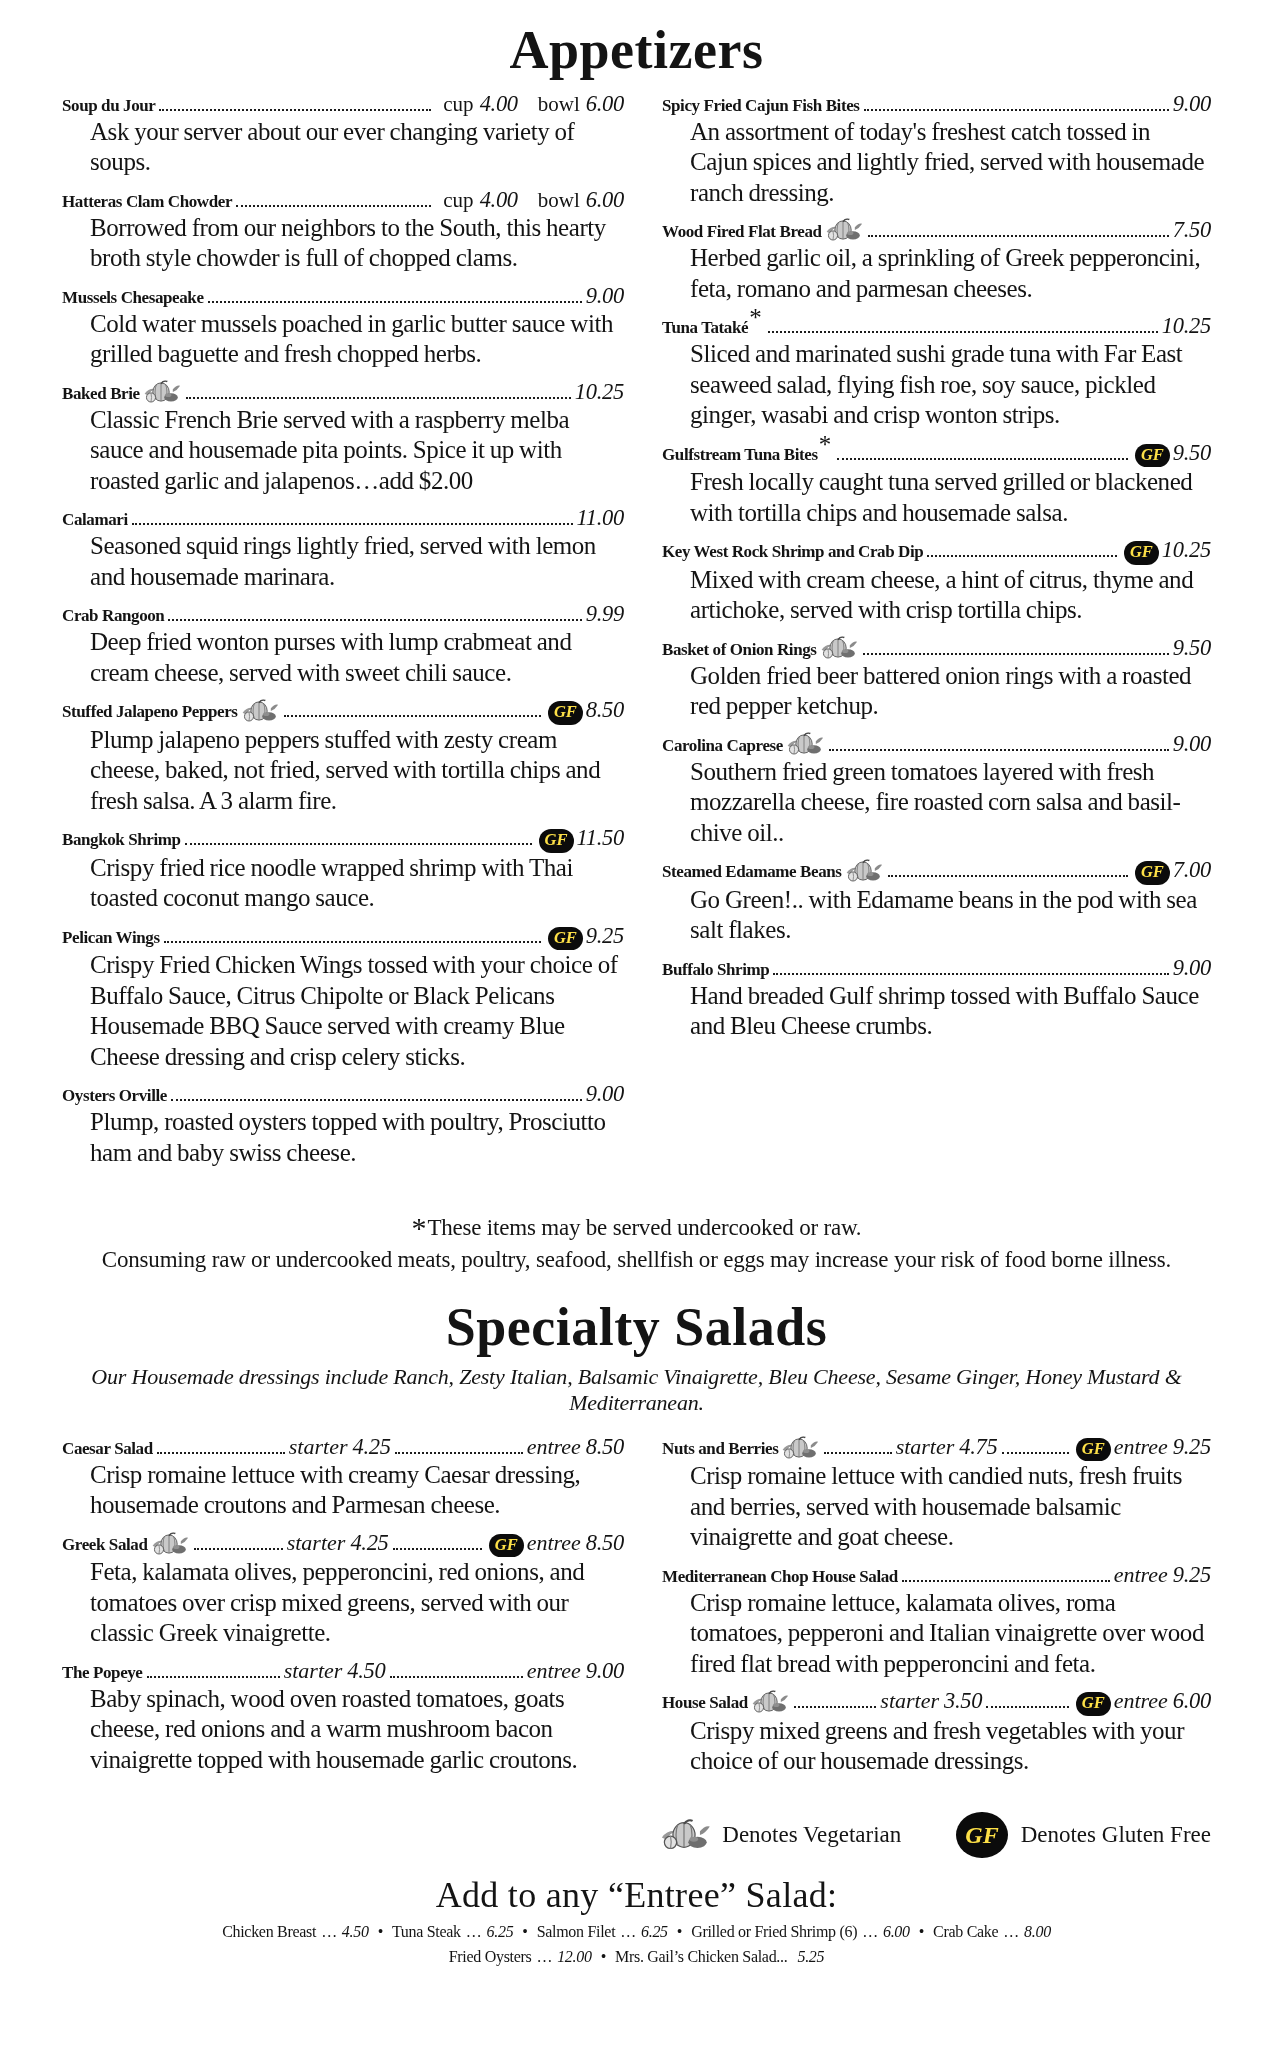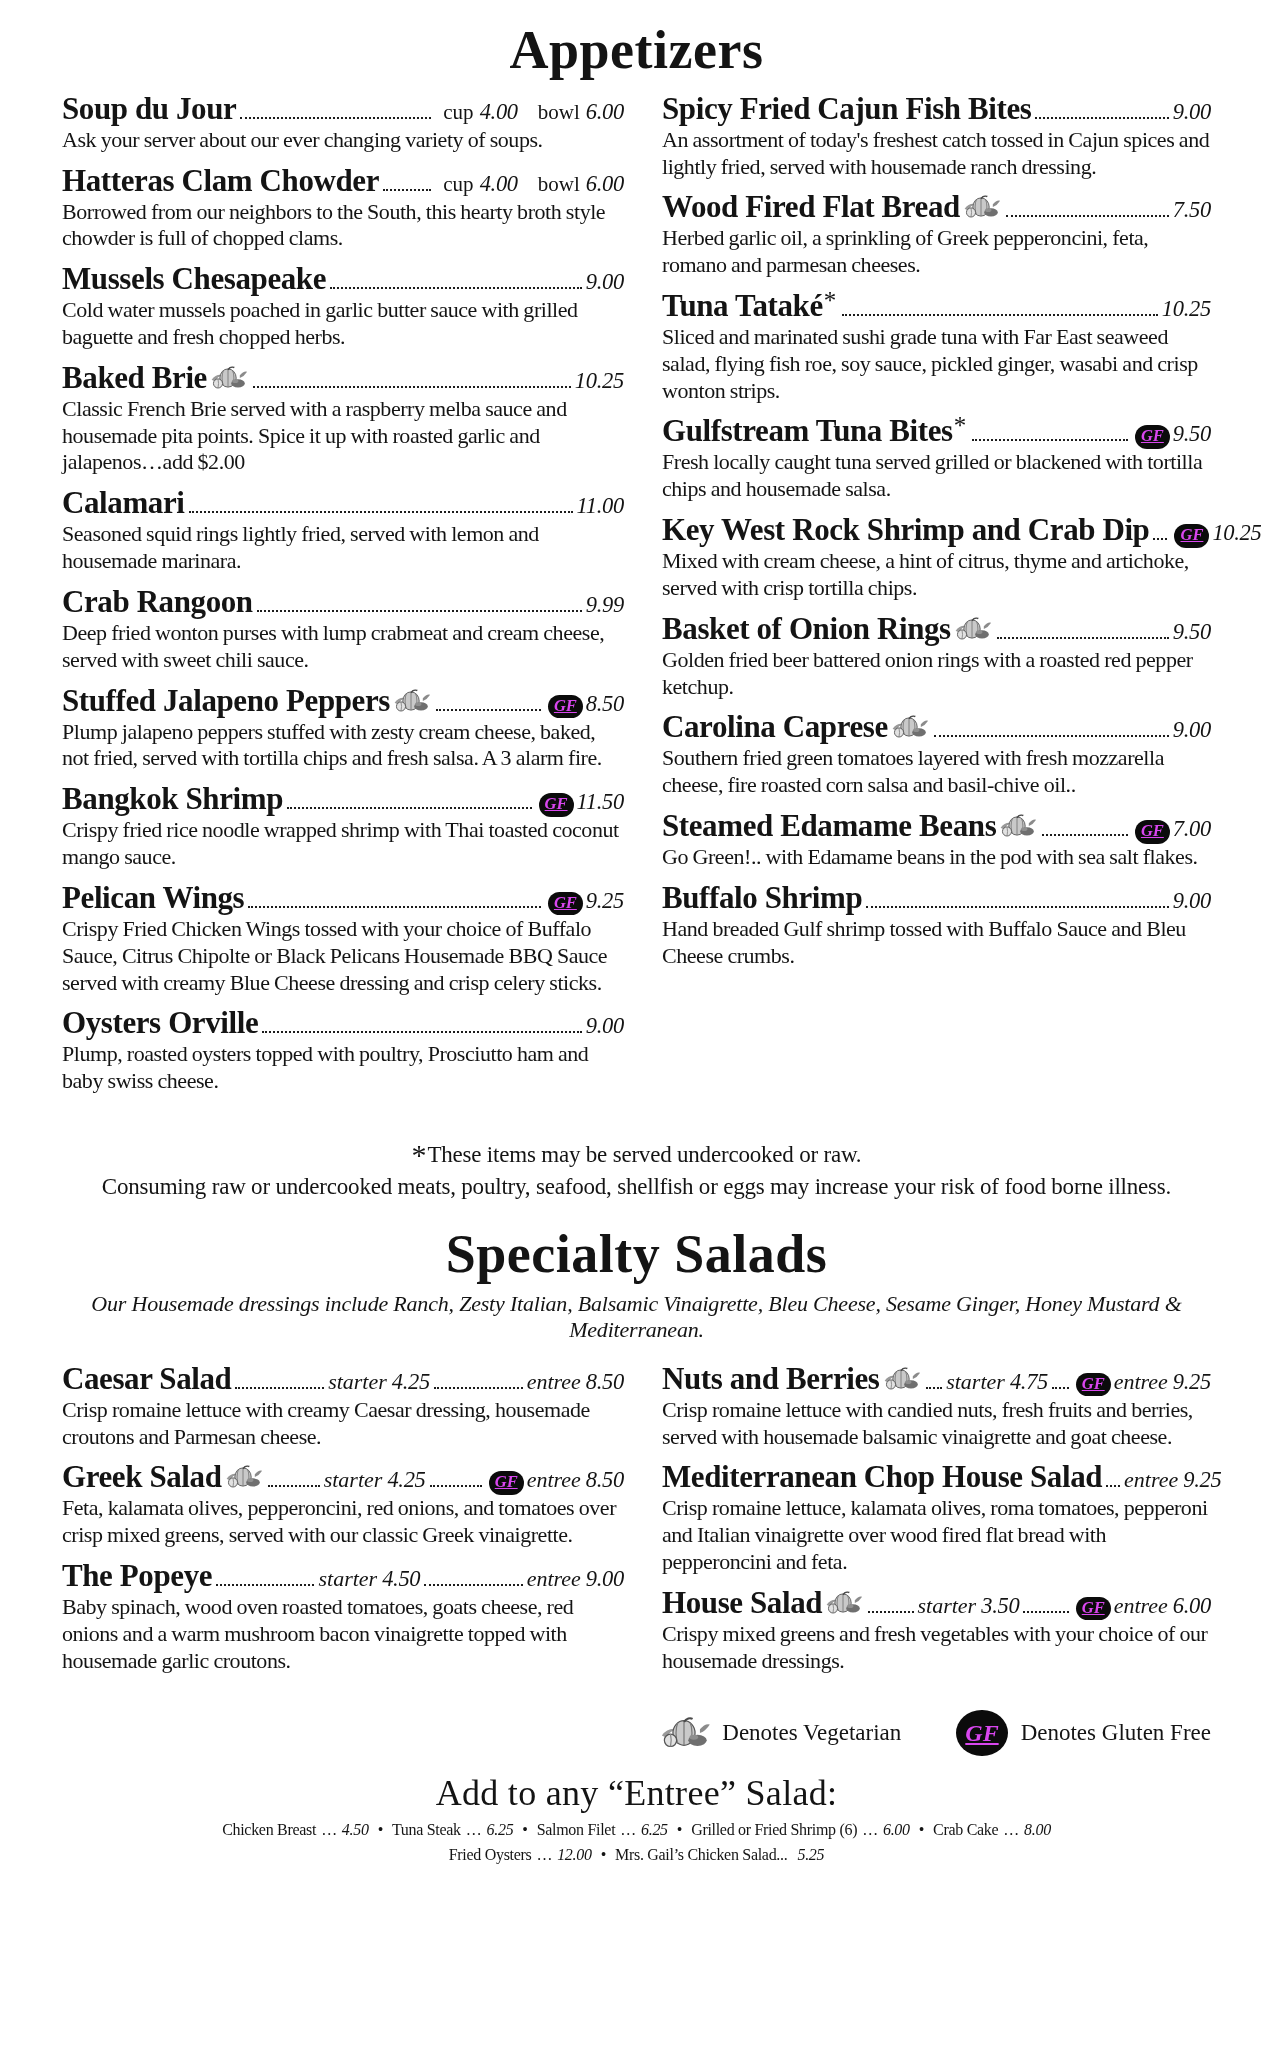--- a/index.html
+++ b/index.html
@@ -5,29 +5,29 @@
   html,body{margin:0;padding:0;}
   body{width:1269px;height:2048px;background:#ffffff;color:#141414;
        font-family:"Liberation Serif",serif;overflow:hidden;}
   .page{padding:14px 58px 0 62px;}
   .h1{font-size:54px;font-weight:bold;text-align:center;margin:8px;line-height:1.05;letter-spacing:0.5px;}
   .cols{display:flex;gap:38px;margin-top:12px;}
   .cL{width:562px;flex:none;}
   .cR{flex:1;min-width:0;}
   .it{margin-bottom:9px;}
   .rw{display:flex;align-items:baseline;}
-  .nm{font-size:31px;font-weight:bold;letter-spacing:-0.4px;white-space:nowrap;}
+  .nm{font-size:17px;font-weight:bold;letter-spacing:-0.4px;white-space:nowrap;}
   .lead{flex:1;min-width:14px;height:5px;border-bottom:2.6px dotted #1c1c1c;margin:0 4px;}
   .pr{font-size:22.5px;font-style:italic;white-space:nowrap;letter-spacing:-0.3px;}
   .un{font-size:21px;margin:0 6px 0 8px;}
   .un2{margin-left:20px;}
-  .ds{font-size:22px;line-height:1.22;letter-spacing:-0.45px;word-spacing:-0.5px;}
+  .ds{font-size:25px;line-height:1.22;letter-spacing:-0.45px;word-spacing:-0.5px;margin-left:28px;}
   .star{font-size:25px;line-height:0;position:relative;top:-7px;margin:0 2px 0 1px;font-weight:normal;}
-  .gf{display:inline-block;background:#0b0b0b;color:#d946ef;font-style:italic;font-weight:bold;
-      font-size:16.5px;line-height:1;padding:3px 6px 4px;border-radius:13px;margin:0 3px;flex:none;text-decoration:underline;}
+  .gf{display:inline-block;background:#0b0b0b;color:#fde047;font-style:italic;font-weight:bold;
+      font-size:16.5px;line-height:1;padding:3px 6px 4px;border-radius:13px;margin:0 3px;flex:none;}
   .veg{width:40px;height:24px;flex:none;align-self:center;margin:0 1px;}
   .disc{text-align:center;margin-top:28px;font-size:23px;line-height:1.32;letter-spacing:-0.2px;}
   .star2{font-size:30px;position:relative;top:3px;margin-right:1px;}
   .h2{margin-top:24px;}
   .dress{text-align:center;font-style:italic;font-size:22px;margin-top:3px;letter-spacing:-0.2px;}
   .salcols{margin-top:18px;}
   .lab{font-size:22px;font-style:italic;margin-right:5px;white-space:nowrap;}
   .legend{display:flex;justify-content:flex-end;align-items:center;gap:52px;margin-top:26px;font-size:23px;}
   .lg-item{display:flex;align-items:center;gap:10px;}
   .veg-lg{width:54px;height:32px;}

